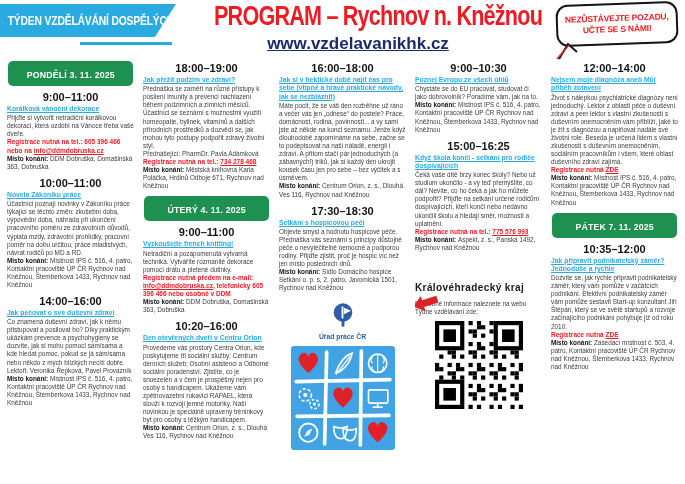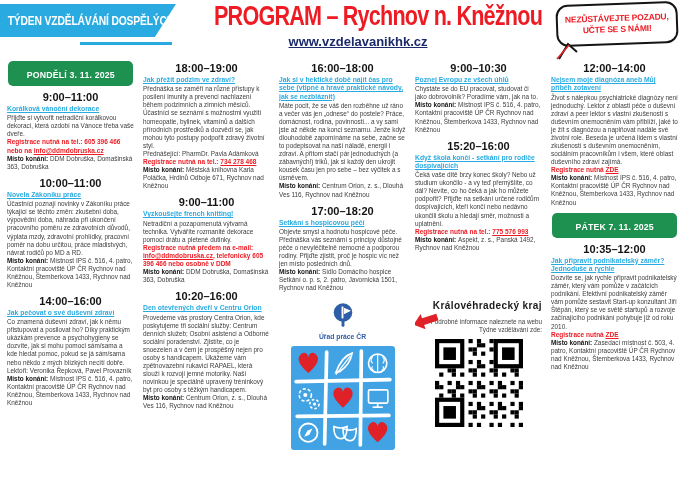--- a/index.html
+++ b/index.html
@@ -11,21 +11,21 @@
   .header { position:relative; height:58px; }
   .banner { position:absolute; left:0; top:4px; width:176px; height:33px; background:#29ABE2;
             clip-path:polygon(0 0,100% 0,88% 100%,0 100%); display:flex; align-items:center; }
   .banner-text { color:#fff; font-weight:bold; font-size:12px; letter-spacing:-0.2px; white-space:nowrap;
                  transform:scaleX(0.86); transform-origin:left center; padding-left:9px; }
   .banner-underline { position:absolute; left:80px; top:42px; width:92px; height:3px; background:#29ABE2; }
   .main-title { position:absolute; left:178px; top:1px; width:360px; text-align:center; color:#ED1C24;
                 font-size:27px; font-weight:bold; letter-spacing:-1px; white-space:nowrap;
                 transform:scaleX(0.8); transform-origin:center; }
   .website { position:absolute; left:178px; top:34px; width:360px; text-align:center; color:#1B2A6B;
-             font-weight:bold; font-size:13px; text-decoration:underline; cursor:pointer; }
+             font-weight:bold; font-size:17px; text-decoration:underline; cursor:pointer; }
   .bubble { position:absolute; right:7px; top:3px; width:122px; height:42px; background:#fff;
             border:2.5px solid #141414; border-radius:12px; transform:rotate(-2deg);
             display:flex; flex-direction:column; justify-content:center; align-items:center;
             color:#ED1C24; font-weight:bold; font-size:8.5px; line-height:1.25; text-align:center; letter-spacing:-0.2px; }
   .bubble-tail { position:absolute; right:102px; top:42px; }
 
   
   .columns { position:absolute; top:59px; left:7px; right:7px; bottom:0; display:flex; gap:9px; }
   .column { flex:1 1 0; min-width:0; overflow:hidden; }
 
@@ -41,21 +41,21 @@
   .venue b { color:#141414; }
   .reg { font-size:6.5px; line-height:1.26; color:#ED1C24; font-weight:bold; display:block; }
   .reg a { color:#ED1C24; text-decoration:underline; cursor:pointer; }
 
   
   .up-logo { text-align:center; margin:10px 0 4px; }
   .up-label { color:#2E5EA8; font-weight:bold; font-size:6.8px; margin-top:1px; }
   .grid-logo { width:104px; height:104px; margin:6px auto 0; }
   .grid-logo svg { display:block; }
 
-  .khk { position:relative; text-align:right; margin-top:48px; }
+  .khk { position:relative; text-align:left; margin-top:30px; }
   .khk-arrow { position:absolute; left:-3px; top:11px; }
   .khk-label { font-size:10px; font-weight:bold; color:#1A1A1A; letter-spacing:0.4px; }
   .khk-note { font-size:6.3px; color:#3C3C3C; line-height:1.3; margin-top:7px; }
   .qr { width:88px; height:88px; margin:5px auto 0; }
   .qr svg { display:block; }
 </style>
 </head>
 <body>
 
 <div class="page">
@@ -103,20 +103,21 @@
       </div>
       <div class="column">
         <div class="event">
           <div class="time">18:00–19:00</div>
           <a class="title">Jak přežít podzim ve zdraví?</a>
           <div class="desc">Přednáška se zaměří na různé přístupy k posílení imunity a prevenci nachlazení během podzimních a zimních měsíců. Účastníci se seznámí s možnostmi využití homeopatie, bylinek, vitamínů a dalších přírodních prostředků a dozvědí se, jak mohou tyto postupy podpořit zdravý životní styl.</div>
           <div class="note">Přednášející: PharmDr. Pavla Adámková</div>
           <div class="reg"><span>Registrace nutná na tel.: </span><a class="reg-link">734 278 468</a></div>
           <div class="venue"><b>Místo konání: </b>Městská knihovna Karla Poláčka, Hrdinů Odboje 671, Rychnov nad Kněžnou</div>
         </div>
+        <div class="day-header"><span class="day-header-text">ÚTERÝ 4. 11. 2025</span></div>
         <div class="event">
           <div class="time">9:00–11:00</div>
           <a class="title">Vyzkoušejte french knitting!</a>
           <div class="desc">Netradiční a pozapomenutá výtvarná technika. Vytváříte rozmanité dekorace pomocí drátu a pletené dutinky.</div>
           <div class="reg"><span>Registrace nutná předem na e-mail: </span><a class="reg-link">info@ddmdobruska.cz</a><span>, telefonicky 605 396 466 nebo osobně v DDM</span></div>
           <div class="venue"><b>Místo konání: </b>DDM Dobruška, Domašinská 363, Dobruška</div>
         </div>
         <div class="event">
           <div class="time">10:20–16:00</div>
           <a class="title">Den otevřených dveří v Centru Orion</a>
@@ -125,21 +126,21 @@
         </div>
       </div>
       <div class="column">
         <div class="event">
           <div class="time">16:00–18:00</div>
           <a class="title">Jak si v hektické době najít čas pro sebe (vtipné a hravé praktické návody, jak se nezbláznit)</a>
           <div class="desc">Máte pocit, že se váš den rozběhne už ráno a večer vás jen „odnese“ do postele? Práce, domácnost, rodina, povinnosti... a vy sami jste až někde na konci seznamu. Jenže když dlouhodobě zapomínáme na sebe, začne se to podepisovat na naší náladě, energii i zdraví. A přitom stačí pár jednoduchých (a zábavných!) triků, jak si každý den ukrojit kousek času jen pro sebe – bez výčitek a s úsměvem.</div>
           <div class="venue"><b>Místo konání: </b>Centrum Orion, z. s., Dlouhá Ves 116, Rychnov nad Kněžnou</div>
         </div>
         <div class="event">
-          <div class="time">17:00–18:20</div>
+          <div class="time">17:30–18:30</div>
           <a class="title">Setkání s hospicovou péčí</a>
           <div class="desc">Objevte smysl a hodnotu hospicové péče. Přednáška vás seznámí s principy důstojné péče o nevyléčitelně nemocné a podporou rodiny. Přijďte zjistit, proč je hospic víc než jen místo posledních dnů.</div>
           <div class="venue"><b>Místo konání: </b>Sídlo Domácího hospice Setkání o. p. s, 2. patro, Javornická 1501, Rychnov nad Kněžnou</div>
         </div>
         <div class="up-logo"><span><svg viewBox="0 0 26 30" width="22" height="26">
               <circle cx="13" cy="12" r="11" fill="#2E5EA8"></circle>
               <rect x="11.3" y="21" width="3.4" height="8" rx="1.5" fill="#2E5EA8"></rect>
               <rect x="11.3" y="5" width="2.2" height="14" fill="#fff"></rect>
               <path d="M14 6.5 L22.5 10 L14 14 Z" fill="#fff"></path>
             </svg></span><div class="up-label">Úřad práce ČR</div></div>
@@ -174,21 +175,21 @@
         </div>
       </div>
       <div class="column">
         <div class="event">
           <div class="time">9:00–10:30</div>
           <a class="title">Poznej Evropu ze všech úhlů</a>
           <div class="desc">Chystáte se do EU pracovat, studovat či jako dobrovolník? Poradíme vám, jak na to.</div>
           <div class="venue"><b>Místo konání: </b>Místnost IPS č. 516, 4. patro, Kontaktní pracoviště ÚP ČR Rychnov nad Kněžnou, Štemberkova 1433, Rychnov nad Kněžnou</div>
         </div>
         <div class="event">
-          <div class="time">15:20–16:00</div>
+          <div class="time">15:00–16:25</div>
           <a class="title">Když škola končí - setkání pro rodiče dospívajících</a>
           <div class="desc">Čeká vaše dítě brzy konec školy? Nebo už studium ukončilo - a vy teď přemýšlíte, co dál? Nevíte, co ho čeká a jak ho můžete podpořit? Přijďte na setkání určené rodičům dospívajících, kteří končí nebo nedávno ukončili školu a hledají směr, možnosti a uplatnění.</div>
           <div class="reg"><span>Registrace nutná na tel.: </span><a class="reg-link">775 576 993</a></div>
           <div class="venue"><b>Místo konání: </b>Aspekt, z. s., Panská 1492, Rychnov nad Kněžnou</div>
         </div>
         <div class="khk">
           <span class="khk-arrow"><svg width="27" height="20" viewBox="0 0 27 20">
               <path d="M1 10 L11 2 L11 6.5 L26 6.5 L26 13.5 L11 13.5 L11 18 Z" fill="#E02128" transform="rotate(-18 13 10)"></path>
             </svg></span>
           <div class="khk-label">Královéhradecký kraj</div>

